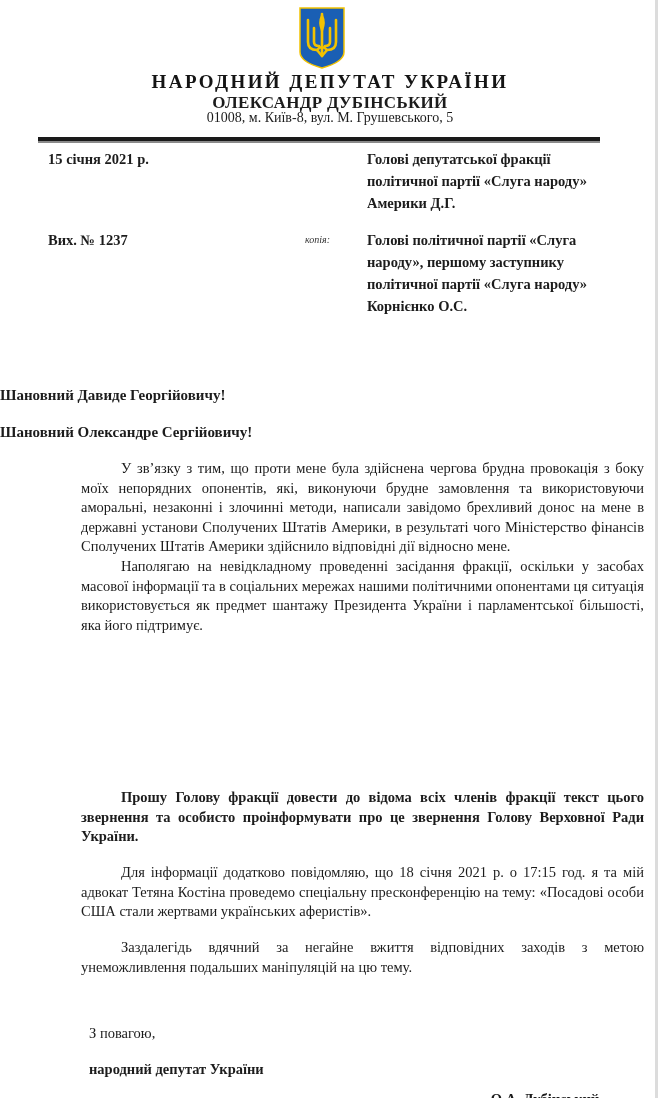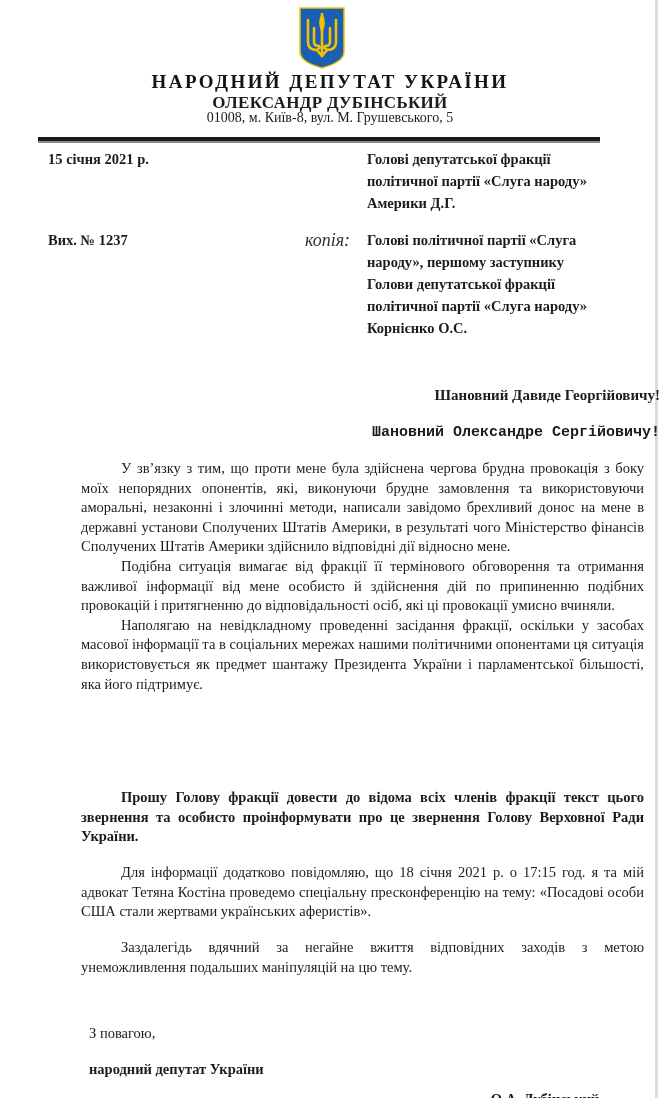--- a/index.html
+++ b/index.html
@@ -30,29 +30,29 @@
     .sep-thick {
       position: absolute; left: 38px; top: 137px; width: 562px; height: 4px; background: #1a1a1a;
     }
     .sep-thin {
       position: absolute; left: 38px; top: 141px; width: 562px; height: 2px; background: #8a8a8a;
     }
     .b { font-weight: bold; }
     .abs { position: absolute; font-size: 14.5px; line-height: 22px; }
     .date { left: 48px; top: 148px; }
     .outno { left: 48px; top: 229px; }
-    .copy-label { left: 305px; top: 229px; font-style: italic; color: #333; font-size: 18px; }
+    .copy-label { left: 305px; top: 229px; font-style: italic; color: #333; font-size: 10px; }
     .addressee { left: 367px; top: 148px; width: 280px; }
     .copy-to { left: 367px; top: 229px; width: 280px; }
     .greet {
-      position: absolute; left: 0; width: 660px; text-align: right;
+      position: absolute; left: 0; width: 660px; text-align: left;
       font-weight: bold; font-size: 15px;
     }
     .greet1 { top: 387px; }
-    .greet2 { top: 424px; font-family: Liberation Mono, monospace; }
+    .greet2 { top: 424px; }
     .body {
       position: absolute; left: 49px; width: 563px; font-size: 14.5px; line-height: 19.6px;
       text-align: justify; text-align-last: left; margin-left: 32px;
     }
     .body p { margin: 0; text-indent: 40px; }
     .p1 { top: 459px; }
     .p-bold { top: 788px; font-weight: bold; }
     .p-info { top: 863px; }
     .p-thanks { top: 938px; }
     .sign1 { position: absolute; left: 89px; top: 1025px; font-weight: normal; font-size: 14.5px; }
@@ -94,31 +94,29 @@
 
 <div class="abs b addressee">
   <div>Голові депутатської фракції</div>
   <div>політичної партії «Слуга народу»</div>
   <div>Америки Д.Г.</div>
 </div>
 
 <div class="abs b copy-to">
   <div>Голові політичної партії «Слуга</div>
   <div>народу», першому заступнику</div>
-  <div>Голови депутатської фракції</div>
   <div>політичної партії «Слуга народу»</div>
   <div>Корнієнко О.С.</div>
 </div>
 
 <div class="greet greet1">Шановний Давиде Георгійовичу!</div>
 <div class="greet greet2">Шановний Олександре Сергійовичу!</div>
 
 <div class="body p1">
   <p>У зв’язку з тим, що проти мене була здійснена чергова брудна провокація з боку моїх непорядних опонентів, які, виконуючи брудне замовлення та використовуючи аморальні, незаконні і злочинні методи, написали завідомо брехливий донос на мене в державні установи Сполучених Штатів Америки, в результаті чого Міністерство фінансів Сполучених Штатів Америки здійснило відповідні дії відносно мене.</p>
-  <p>Подібна ситуація вимагає від фракції її термінового обговорення та отримання важливої інформації від мене особисто й здійснення дій по припиненню подібних провокацій і притягненню до відповідальності осіб, які ці провокації умисно вчиняли.</p>
   <p>Наполягаю на невідкладному проведенні засідання фракції, оскільки у засобах масової інформації та в соціальних мережах нашими політичними опонентами ця ситуація використовується як предмет шантажу Президента України і парламентської більшості, яка його підтримує.</p>
 </div>
 
 <div class="body p-bold">
   <p>Прошу Голову фракції довести до відома всіх членів фракції текст цього звернення та особисто проінформувати про це звернення Голову Верховної Ради України.</p>
 </div>
 
 <div class="body p-info">
   <p>Для інформації додатково повідомляю, що 18 січня 2021 р. о 17:15 год. я та мій адвокат Тетяна Костіна проведемо спеціальну пресконференцію на тему: «Посадові особи США стали жертвами українських аферистів».</p>
 </div>

